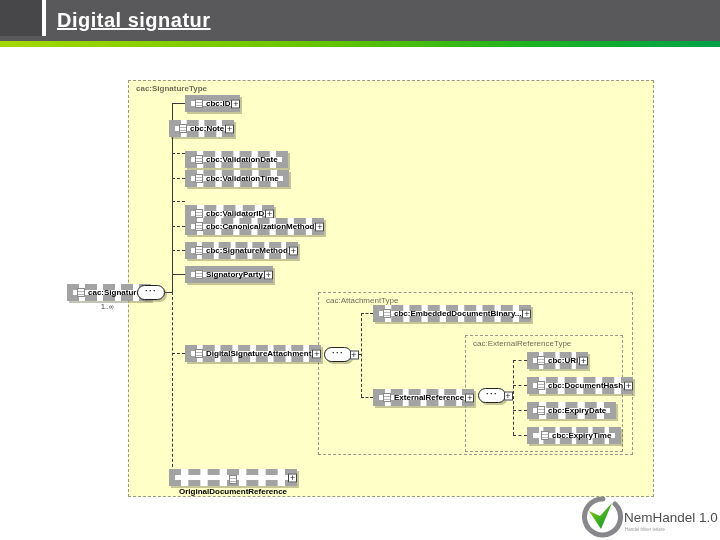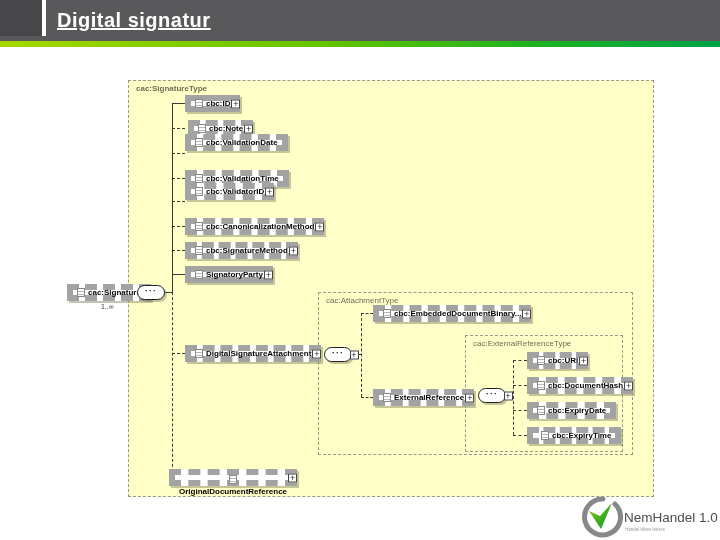--- a/index.html
+++ b/index.html
@@ -111,34 +111,34 @@
 <div class="comp" style="left:478px; top:388px;">
   <span>···</span>
   <span class="plusbox">+</span>
 </div>
 
 <div class="el" style="left:185px; top:95px;">
   <span class="eicon"></span>
   <span>cbc:ID</span>
   <span class="plusbox">+</span>
 </div>
-<div class="el dashed" style="left:188px; top:120px;">
+<div class="el dashed" style="left:169px; top:120px;">
   <span class="eicon"></span>
   <span>cbc:Note</span>
   <span class="plusbox">+</span>
 </div>
-<div class="el dashed" style="left:185px; top:134px;">
+<div class="el dashed" style="left:185px; top:151px;">
   <span class="eicon"></span>
   <span>cbc:ValidationDate</span>
 </div>
 <div class="el dashed" style="left:185px; top:170px;">
   <span class="eicon"></span>
   <span>cbc:ValidationTime</span>
 </div>
-<div class="el dashed" style="left:185px; top:183px;">
+<div class="el dashed" style="left:185px; top:205px;">
   <span class="eicon"></span>
   <span>cbc:ValidatorID</span>
   <span class="plusbox">+</span>
 </div>
 <div class="el dashed" style="left:185px; top:218px;">
   <span class="eicon"></span>
   <span>cbc:CanonicalizationMethod</span>
   <span class="plusbox">+</span>
 </div>
 <div class="el dashed" style="left:185px; top:242px;">

